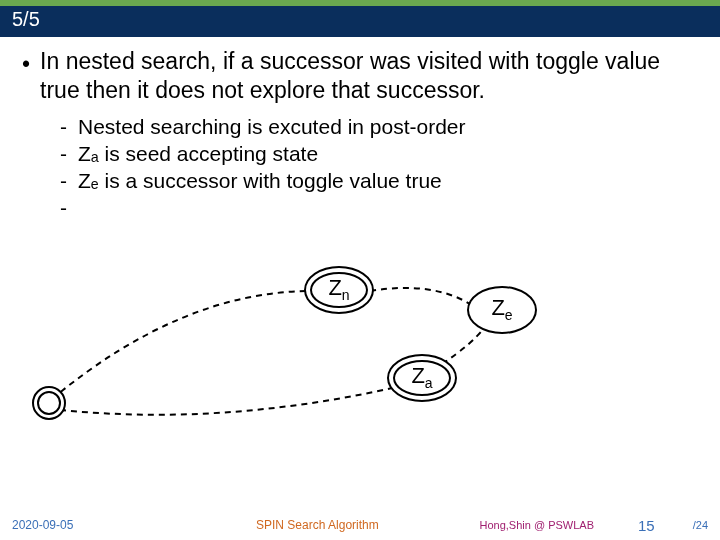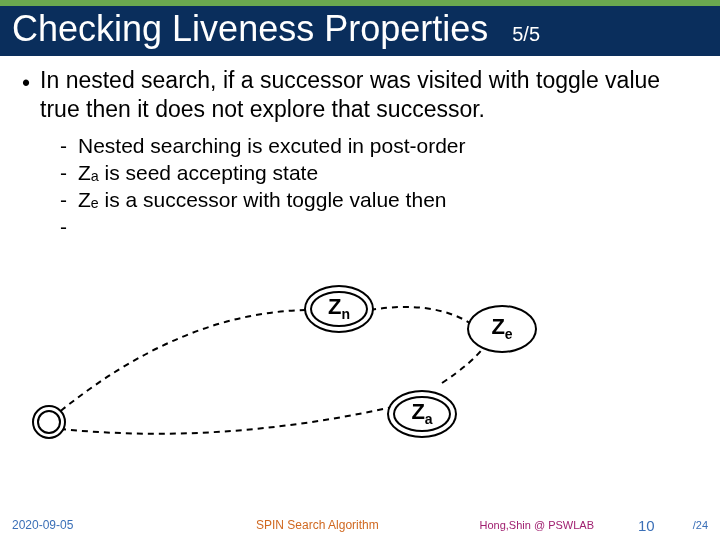--- a/index.html
+++ b/index.html
@@ -50,21 +50,20 @@
   }
   .sub-item {
     display: flex;
     gap: 8px;
   }
   .subchar { min-width: 10px; }
   .diagram {
     position: relative;
     height: 220px;
     margin-top: 14px;
-    font-weight: bold;
   }
   .diagram svg {
     position: absolute;
     left: 0; top: 0;
   }
   .dnode {
     position: absolute;
     width: 70px;
     height: 48px;
     border: 2px solid #000;
@@ -114,21 +113,20 @@
   .footer .lab { color: #a02070; font-size: 11px; margin-left: 40px; }
   .footer .pnum { color: #3a6fb7; font-size: 15px; margin-left: 20px;}
   .footer .ptotal { color: #3a6fb7; font-size: 11px; margin-left: 14px;}
 </style>
 </head>
 <body>
 
 <div class="accent-bar"></div>
 
 <div class="title-bar">
-  <span class="title-text">Checking Liveness Properties</span>
   <span class="title-progress">5/5</span>
 </div>
 
 <div class="content">
 
   <div class="bullet-row">
     <span class="bullet-dot">•</span>
     <span>In nested search, if a successor was visited with toggle value true then it does not explore that successor.</span>
   </div>
 
@@ -136,21 +134,21 @@
     <div class="sub-item">
       <span class="subchar">-</span>
       <span>Nested searching is excuted in post-order</span>
     </div>
     <div class="sub-item">
       <span class="subchar">-</span>
       <span>Zₐ is seed accepting state</span>
     </div>
     <div class="sub-item">
       <span class="subchar">-</span>
-      <span>Zₑ is a successor with toggle value then</span>
+      <span>Zₑ is a successor with toggle value true</span>
     </div>
     <div class="sub-item">
       <span class="subchar">-</span>
     </div>
   </div>
 
   <div class="diagram">
     <svg width="680" height="220">
 
       <path d="M 30 163 Q 160 55 290 55" stroke="#000" stroke-width="2" stroke-dasharray="6,5" fill="none"></path>
@@ -165,27 +163,27 @@
     <div class="snode double" style="left:10px; top:150px;"></div>
 
     <div class="dnode double" style="left:282px; top:30px;">
       <span class="lbl">Z<sub>n</sub></span>
     </div>
 
     <div class="dnode" style="left:445px; top:50px;">
       <span class="lbl">Z<sub>e</sub></span>
     </div>
 
-    <div class="dnode double" style="left:365px; top:135px;align-items:center;">
+    <div class="dnode double" style="left:365px; top:118px;align-items:center;">
       <span class="lbl">Z<sub>a</sub></span>
     </div>
   </div>
 
 </div>
 
 <div class="footer">
   <span class="date">2020-09-05</span>
   <span class="algo">SPIN Search Algorithm</span>
   <span class="spacer"></span>
   <span class="lab">Hong,Shin @ PSWLAB</span>
-  <span class="pnum">10</span>
+  <span class="pnum">15</span>
   <span class="ptotal">/24</span>
 </div>
 
 </body></html>

